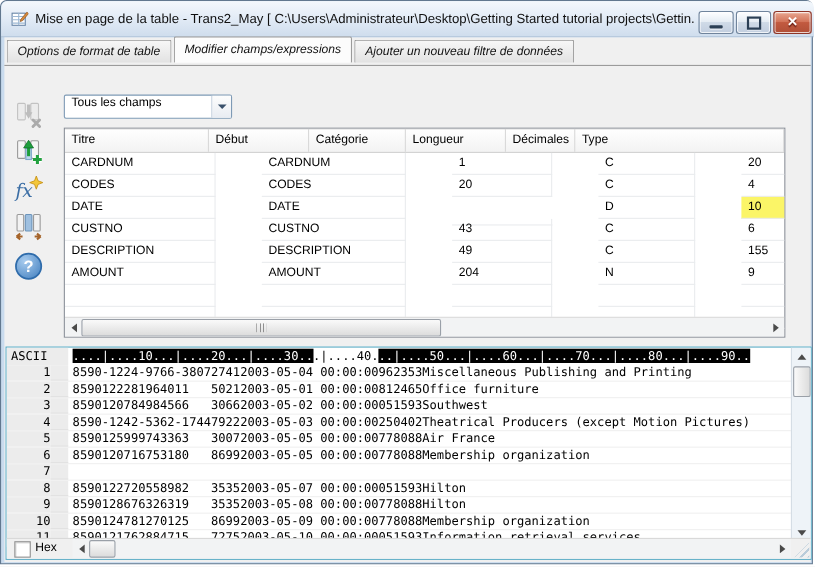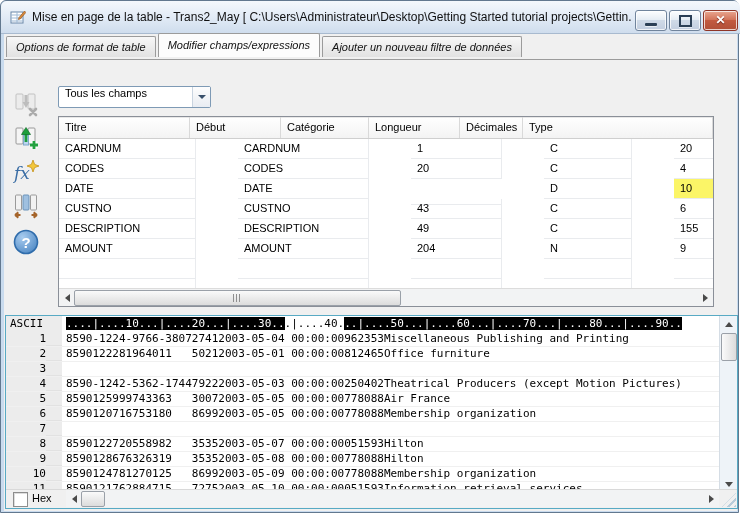--- a/index.html
+++ b/index.html
@@ -282,20 +282,21 @@
           <div class="ptext">8590-1224-9766-380727412003-05-04 00:00:00962353Miscellaneous Publishing and Printing</div>
         </div>
         <div class="prow">
           <div class="pnum">2</div>
           <div class="pnumpad"></div>
           <div class="ptext">8590122281964011   50212003-05-01 00:00:00812465Office furniture</div>
         </div>
         <div class="prow">
           <div class="pnum">3</div>
           <div class="pnumpad"></div>
+          <div class="ptext">8590120784984566   30662003-05-02 00:00:00051593Southwest</div>
         </div>
         <div class="prow">
           <div class="pnum">4</div>
           <div class="pnumpad"></div>
           <div class="ptext">8590-1242-5362-174479222003-05-03 00:00:00250402Theatrical Producers (except Motion Pictures)</div>
         </div>
         <div class="prow">
           <div class="pnum">5</div>
           <div class="pnumpad"></div>
           <div class="ptext">8590125999743363   30072003-05-05 00:00:00778088Air France</div>

